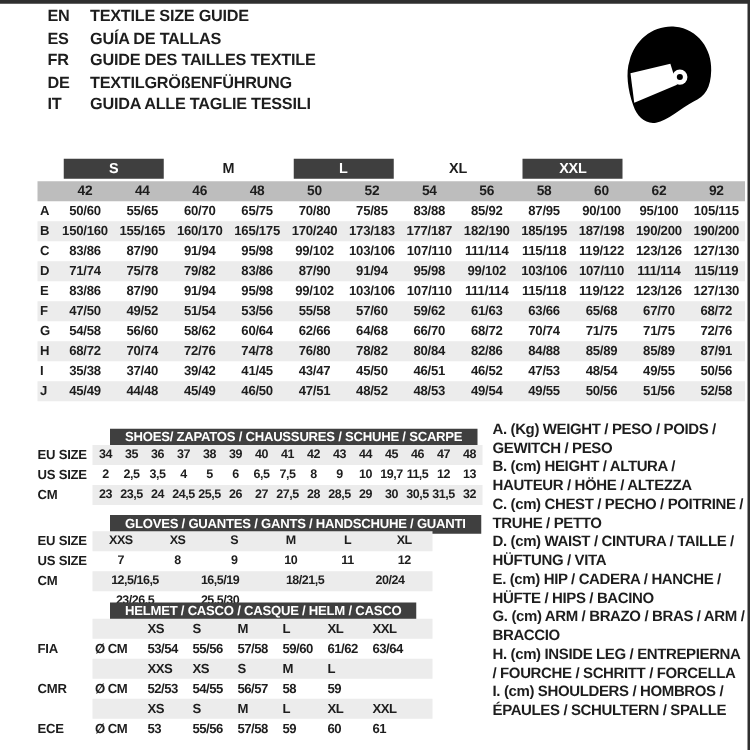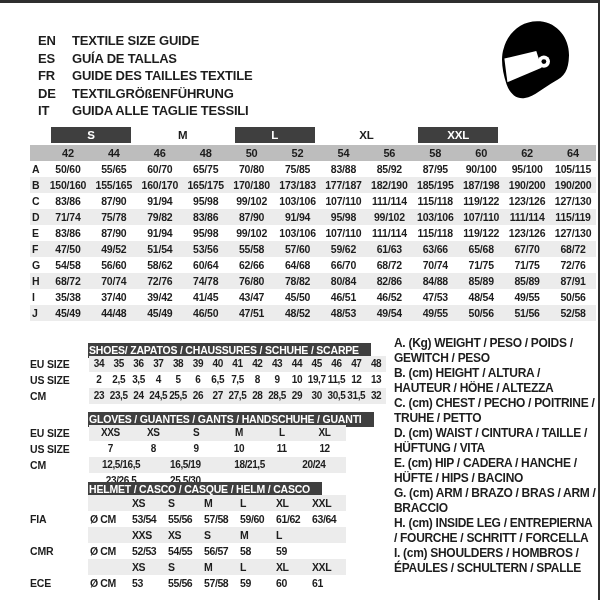--- a/index.html
+++ b/index.html
@@ -5,21 +5,21 @@
   html,body{margin:0;padding:0;}
   body{
     width:600px;height:600px;position:relative;overflow:hidden;
     background:#ffffff;color:#1d1d1d;
     font-family:"Liberation Sans",sans-serif;
     letter-spacing:-0.2px;
   }
   .page{position:absolute;inset:0;box-sizing:border-box;
     border-top:3px solid #2f2f2f;border-right:2px solid #2f2f2f;}
   
-  .lang-list{position:absolute;left:38px;top:29px;}
+  .lang-list{position:absolute;left:38px;top:1px;}
   .lang-row{display:flex;font-size:13px;font-weight:700;line-height:17.5px;}
   .lang-code{width:34px;}
   
   .helmet-icon{position:absolute;top:14px;right:26px;width:76px;height:90px;}
   
   .main-table{position:absolute;left:30px;top:124px;width:566px;}
   .grid-row{display:grid;grid-template-columns:15px repeat(12,1fr);height:16px;line-height:16px;}
   .bar-row{margin-bottom:2px;}
   .size-bar{grid-column:span 2;background:#3f3f3f;color:#fff;text-align:center;
     font-weight:700;font-size:11.5px;margin:0 6px;}
@@ -30,23 +30,23 @@
   .data-row.shaded{background:#ececec;}
   .letter-cell{text-align:left;padding-left:2px;}
   .val-cell{text-align:center;white-space:nowrap;}
   
   .block{position:absolute;left:30px;}
   .shoes-block{top:337px;width:356px;}
   .gloves-block{top:406px;width:316px;}
   .helmet-block{top:476px;width:316px;}
   .title-wrap{margin-left:58px;height:16px;}
   .tbl-title{display:inline-block;background:#3f3f3f;color:#fff;font-weight:700;
-    font-size:10.5px;line-height:15px;padding:0 12px 0 1px;white-space:nowrap;}
+    font-size:10.5px;line-height:15px;padding:0 12px 0 12px;white-space:nowrap;}
   .lbl-row{display:flex;height:16px;line-height:16px;}
-  .row-label{width:59px;font-weight:700;font-size:10.5px;}
+  .row-label{width:44px;font-weight:700;font-size:10.5px;}
   .strip{flex:1;display:grid;}
   .strip.shaded{background:#ececec;}
   .cell{text-align:center;font-weight:700;font-size:10px;letter-spacing:-0.4px;white-space:nowrap;}
   .helmet-block .cell{text-align:left;padding-left:2px;font-size:10.5px;}
   .unit-cell{font-weight:700;font-size:10.5px;text-align:left;}
   
   .legend{position:absolute;left:394px;top:333px;width:202px;}
   .legend-item{font-size:12px;font-weight:700;line-height:15px;letter-spacing:-0.3px;}
 </style>
 </head>
@@ -100,21 +100,21 @@
         <span class="head-cell">44</span>
         <span class="head-cell">46</span>
         <span class="head-cell">48</span>
         <span class="head-cell">50</span>
         <span class="head-cell">52</span>
         <span class="head-cell">54</span>
         <span class="head-cell">56</span>
         <span class="head-cell">58</span>
         <span class="head-cell">60</span>
         <span class="head-cell">62</span>
-        <span class="head-cell">64</span>
+        <span class="head-cell">92</span>
       </div>
       <div class="grid-row data-row">
         <span class="letter-cell">A</span>
         <span class="val-cell">50/60</span>
         <span class="val-cell">55/65</span>
         <span class="val-cell">60/70</span>
         <span class="val-cell">65/75</span>
         <span class="val-cell">70/80</span>
         <span class="val-cell">75/85</span>
         <span class="val-cell">83/88</span>
@@ -123,21 +123,21 @@
         <span class="val-cell">90/100</span>
         <span class="val-cell">95/100</span>
         <span class="val-cell">105/115</span>
       </div>
       <div class="grid-row data-row shaded">
         <span class="letter-cell">B</span>
         <span class="val-cell">150/160</span>
         <span class="val-cell">155/165</span>
         <span class="val-cell">160/170</span>
         <span class="val-cell">165/175</span>
-        <span class="val-cell">170/180</span>
+        <span class="val-cell">170/240</span>
         <span class="val-cell">173/183</span>
         <span class="val-cell">177/187</span>
         <span class="val-cell">182/190</span>
         <span class="val-cell">185/195</span>
         <span class="val-cell">187/198</span>
         <span class="val-cell">190/200</span>
         <span class="val-cell">190/200</span>
       </div>
       <div class="grid-row data-row">
         <span class="letter-cell">C</span>

